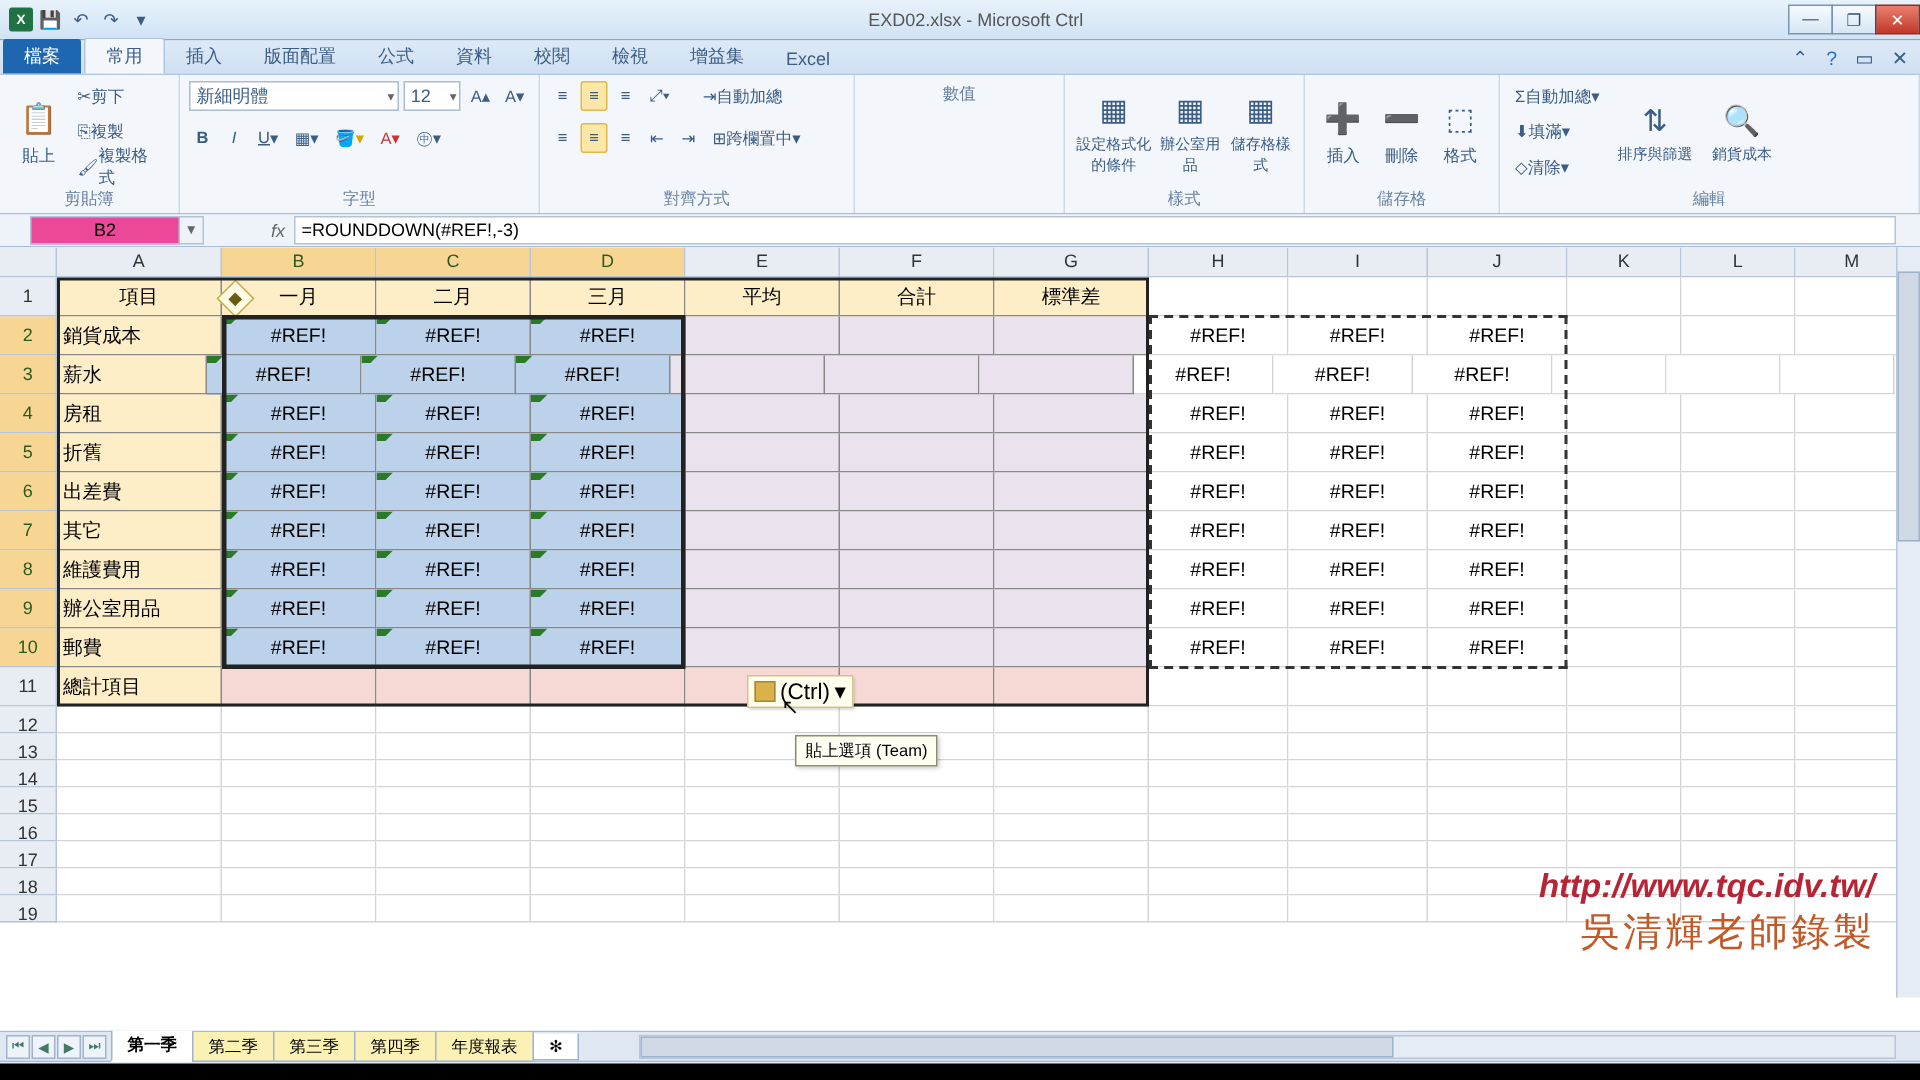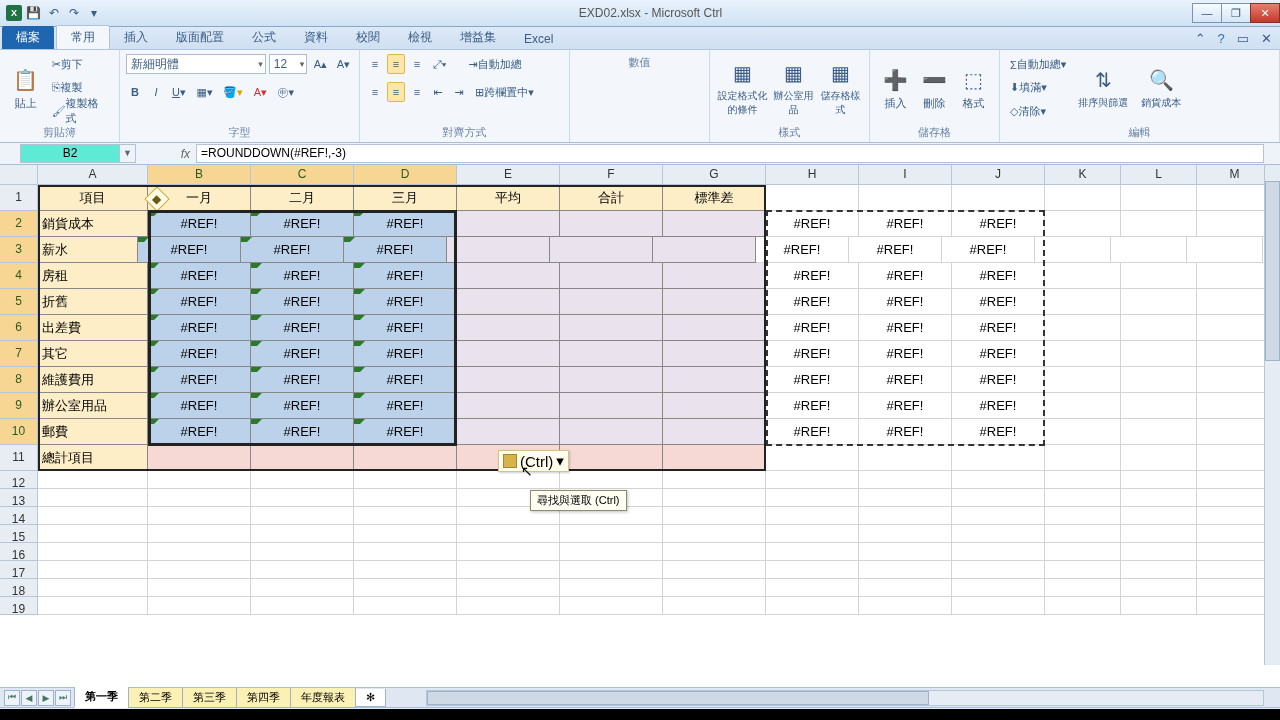--- a/index.html
+++ b/index.html
@@ -23,21 +23,21 @@
 .ribbon .group .glabel{text-align:center;color:#6a82a1;font-size:11px;padding-top:2px;}
 .ribbon .bigbtn{display:flex;flex-direction:column;align-items:center;justify-content:center;width:40px;gap:2px;cursor:pointer;}
 .ribbon .bigbtn .ic{width:28px;height:28px;display:flex;align-items:center;justify-content:center;font-size:20px;}
 .ribbon .row{display:flex;align-items:center;gap:3px;height:22px;}
 .ribbon .smbtn{min-width:18px;height:20px;border:1px solid transparent;display:flex;align-items:center;justify-content:center;padding:0 3px;border-radius:2px;cursor:pointer;}
 .ribbon select,.ribbon .combo{height:20px;font-size:12px;border:1px solid #a9bcd3;background:#fff;}
 .ribbon .combo{padding:0 14px 0 4px;display:flex;align-items:center;position:relative;}
 .ribbon .combo::after{content:"▾";position:absolute;right:2px;color:#666;font-size:9px;}
 .ribbon .ic-paste{font-size:22px;}
 .fx-bar{height:22px;border-bottom:1px solid #a7bdd8;display:flex;align-items:center;font-size:12px;background:#eef3fa;}
-.fx-bar .namebox{width:100px;border:1px solid #b3c2d6;background:#5eead4;margin:1px 0 1px 20px;padding:1px 4px;text-align:center;height:19px;}
+.fx-bar .namebox{width:100px;border:1px solid #b3c2d6;background:#ec4899;margin:1px 0 1px 20px;padding:1px 4px;text-align:center;height:19px;}
 .fx-bar .dd{width:16px;text-align:center;color:#666;border:1px solid #b3c2d6;border-left:none;background:#eef3fa;height:19px;line-height:17px;font-size:9px;}
 .fx-bar .fxlbl{width:60px;text-align:right;padding-right:6px;font-style:italic;color:#666;}
 .fx-bar .formula{flex:1;border:1px solid #b3c2d6;background:#fff;height:19px;padding:1px 4px;margin-right:16px;}
 .grid-area{position:relative;height:522px;background:#fff;overflow:hidden;}
 .corner{position:absolute;left:0;top:0;width:38px;height:20px;background:#e8edf3;border-right:1px solid #b7c5d8;border-bottom:1px solid #b7c5d8;}
 .colhdrs{position:absolute;left:38px;top:0;height:20px;display:flex;}
 .colhdr{border-right:1px solid #b7c5d8;border-bottom:1px solid #b7c5d8;background:#e8edf3;text-align:center;font-size:12px;line-height:19px;color:#333;}
 .colhdr.sel{background:#f7d694;color:#2c5a1e;}
 .rowhdrs{position:absolute;left:0;top:20px;width:38px;}
 .rowhdr{height:26px;border-right:1px solid #b7c5d8;border-bottom:1px solid #b7c5d8;background:#e8edf3;text-align:center;font-size:12px;line-height:25px;color:#333;}
@@ -597,23 +597,25 @@
   <div class="heavy-sel" style="left:38px;top:20px;width:728px;height:286px;border-width:2px;"></div>
 
   <div class="marq" style="left:766px;top:45px;width:279px;height:236px;"></div>
 
   <div class="paste-tag">
     <div class="pi"></div>
     <span>(Ctrl)</span>
       <span>▾</span>
   </div>
   <div class="cursor">↖</div>
-  <div class="tooltip">尋找與選取 (Ctrl)</div>
+  <div class="tooltip">貼上選項 (Team)</div>
 
   <div class="watermark">
+    <div class="l1">http://www.tqc.idv.tw/</div>
+    <div class="l2">吳清輝老師錄製</div>
   </div>
 </div>
 
 <div class="vsb">
     <div class="th"></div>
   </div>
 
 <div class="sheet-tabs">
   <div class="nav">
     <div class="nb">⏮</div>

